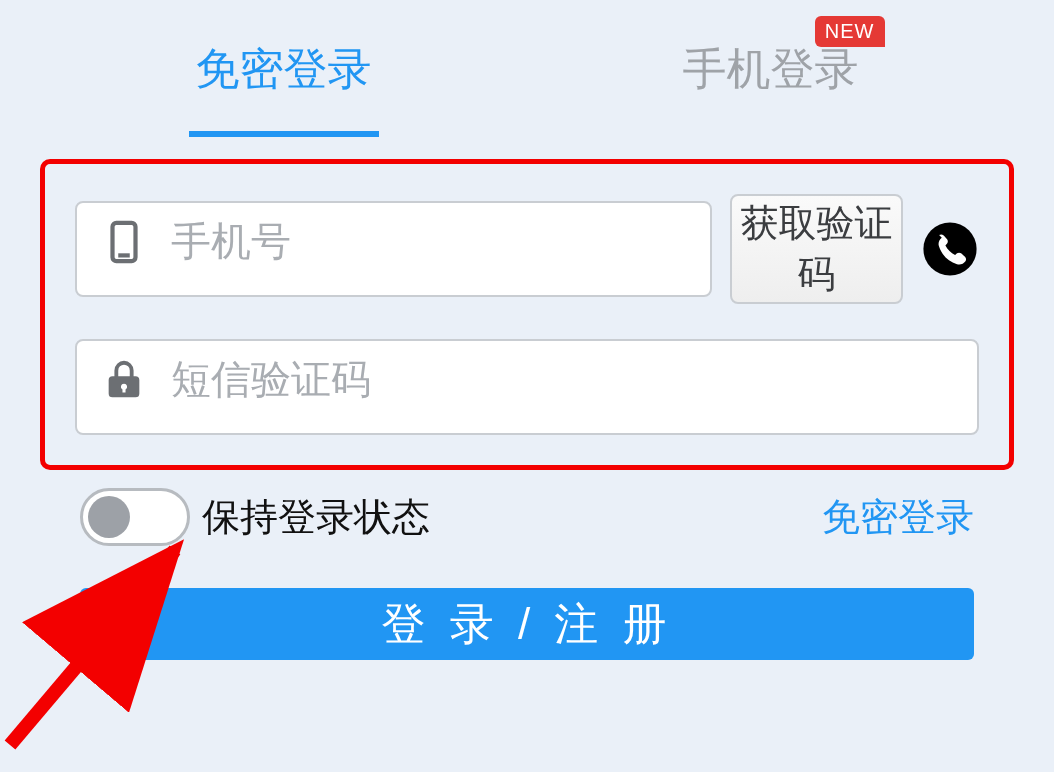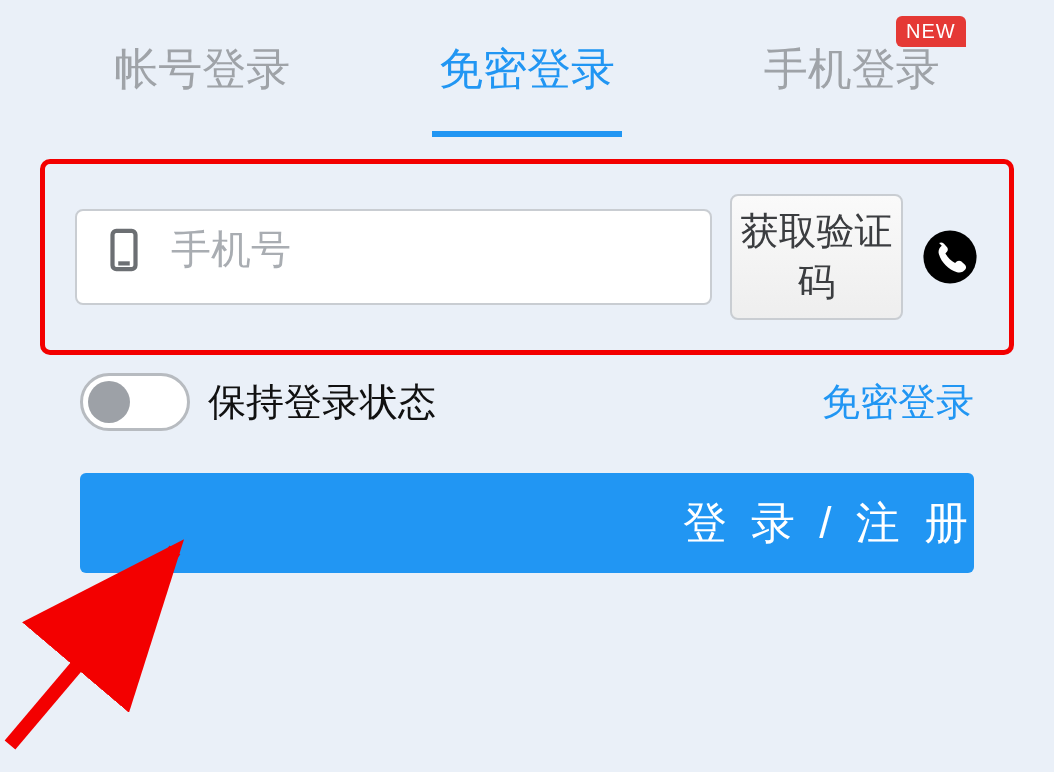--- a/index.html
+++ b/index.html
@@ -88,21 +88,21 @@
     .input-box input::placeholder { color: #a9adb2; }
     .icon-slot {
       width: 46px;
       height: 46px;
       margin-right: 24px;
       color: #6c6f73;
       flex-shrink: 0;
     }
     .get-code-btn {
       width: 280px;
-      height: 126px;
+      height: 110px;
       background: linear-gradient(#fafafa, #eeeeee);
       border: 2px solid #c9cdd2;
       border-radius: 8px;
       font-size: 38px;
       color: #3b3d40;
       cursor: pointer;
     }
     .phone-call-icon {
       width: 58px;
       height: 58px;
@@ -112,21 +112,21 @@
     .options-row {
       display: flex;
       justify-content: space-between;
       align-items: center;
       padding: 18px 40px 30px 40px;
       font-size: 38px;
     }
     .keep-login {
       display: flex;
       align-items: center;
-      gap: 18px;
+      gap: 12px;
       color: #111;
       position: relative;
     }
     .toggle {
       width: 110px;
       height: 58px;
       border: 3px solid #b7bbc0;
       border-radius: 40px;
       background: #fff;
       position: relative;
@@ -142,45 +142,43 @@
       background: #9da1a7;
     }
     .set-password {
       color: #2196f3;
       cursor: pointer;
     }
     .submit-btn {
       display: block;
       margin: 12px 40px 0 40px;
       width: calc(100% - 80px);
-      height: 100px;
+      height: 72px;
       background: #2196f3;
       color: #fff;
       border: none;
       border-radius: 6px;
       font-size: 44px;
       letter-spacing: 6px;
       cursor: pointer;
-      text-align: right;
     }
     .arrow-annotation {
       position: absolute;
       left: 0;
       top: 530px;
       width: 250px;
       height: 220px;
       pointer-events: none;
     }
   </style>
 </head>
 <body>
 
 <div class="container">
   <div class="tabs">
-    <div class="tab">帐号登录</div>
     <div class="tab active">免密登录</div>
     <div class="tab" style="position:relative;">
       <span>手机登录</span>
       <span class="new-badge">NEW</span>
     </div>
   </div>
 
   <div class="form-area">
     <div class="row">
       <div class="input-box">
@@ -194,20 +192,30 @@
       </div>
       <button class="get-code-btn">获取验证码</button>
       <span class="phone-call-icon">
         <svg viewBox="0 0 24 24">
           <circle cx="12" cy="12" r="11" fill="#000"></circle>
           <path d="M7.5 6.2c.6-.4 1.4-.3 1.9.2l1.4 1.6c.4.5.4 1.2 0 1.7l-.7.8c.9 1.7 2.3 3.1 4 4l.8-.7c.5-.4 1.2-.4 1.7 0l1.6 1.4c.5.5.6 1.3.2 1.9-.8 1.1-2.2 1.6-3.5 1.2-3.6-1.1-6.4-3.9-7.5-7.5-.4-1.3.1-2.7 1.2-3.5z" fill="#fff"></path>
         </svg>
       </span>
     </div>
 
+    <div class="row">
+      <div class="input-box">
+        <span class="icon-slot">
+          <svg viewBox="0 0 24 24" fill="currentColor">
+            <path d="M12 2a5 5 0 0 0-5 5v3H6a2 2 0 0 0-2 2v7a2 2 0 0 0 2 2h12a2 2 0 0 0 2-2v-7a2 2 0 0 0-2-2h-1V7a5 5 0 0 0-5-5zm-3 5a3 3 0 1 1 6 0v3H9V7zm3 7a1.6 1.6 0 0 1 .8 3v1.5h-1.6V17a1.6 1.6 0 0 1 .8-3z"></path>
+          </svg>
+        </span>
+        <input type="text" placeholder="短信验证码" style="">
+      </div>
+    </div>
   </div>
 
   <div class="options-row">
     <div class="keep-login">
       <div class="toggle">
         <div class="toggle-knob"></div>
       </div>
       <span>保持登录状态</span>
     </div>
     <span class="set-password">免密登录</span>

